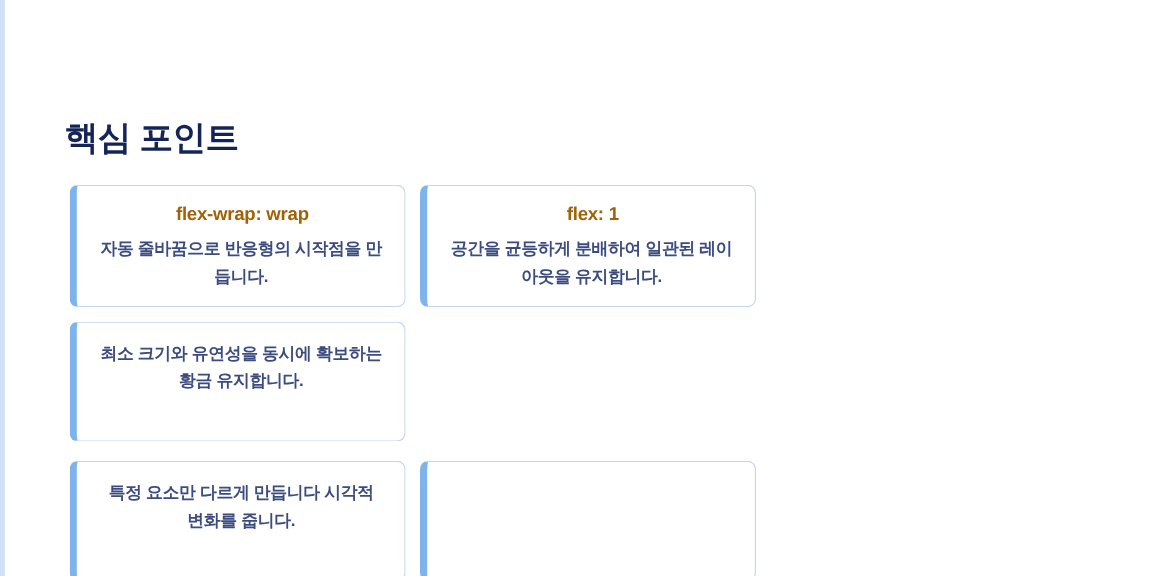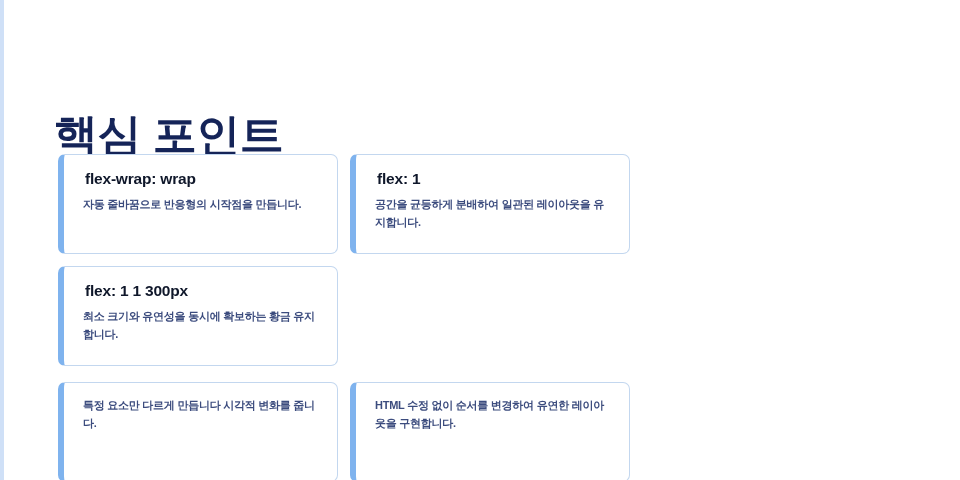--- a/index.html
+++ b/index.html
@@ -23,21 +23,21 @@
     box-sizing: border-box;
     background: #ffffff;
     border-left: 4px solid #cfe0f7;
     overflow: hidden;
   }
 
   #page-title {
     position: absolute;
     left: 50px;
     top: 78px;
-    font-size: 44px;
+    font-size: 28px;
     font-weight: 700;
     letter-spacing: -0.5px;
     color: #152458;
     line-height: 1.25;
     white-space: nowrap;
   }
 
   #cards-area {
     position: absolute;
     left: 54px;
@@ -59,33 +59,35 @@
     background: #ffffff;
     border: 1px solid #c3d7ef;
     border-left: 6px solid #7fb3ee;
     border-radius: 7px;
     padding: 14px 18px 14px 19px;
   }
 
   .card-title {
     font-size: 15.5px;
     font-weight: 700;
-    color: #0f172a;
+    color: #a16207;
     line-height: 1.3;
     margin: 0 0 7px 2px;
     letter-spacing: -0.2px;
+    text-align: center;
   }
 
   .card-desc {
-    font-size: 11px;
+    font-size: 14px;
     font-weight: 600;
     color: #3c4c7e;
     line-height: 1.62;
     margin: 0;
     letter-spacing: -0.25px;
+    text-align: center;
   }
 </style>
 </head>
 <body>
 
 <div id="slide">
 
   <h1 id="page-title">핵심 포인트</h1>
 
   <div id="cards-area">
@@ -96,32 +98,30 @@
         <p class="card-title">flex-wrap: wrap</p>
         <p class="card-desc">자동 줄바꿈으로 반응형의 시작점을 만듭니다.</p>
       </div>
 
       <div class="card">
         <p class="card-title">flex: 1</p>
         <p class="card-desc">공간을 균등하게 분배하여 일관된 레이아웃을 유지합니다.</p>
       </div>
 
       <div class="card">
-        <p class="card-title">flex: 1 1 300px</p>
         <p class="card-desc">최소 크기와 유연성을 동시에 확보하는 황금 유지합니다.</p>
       </div>
 
     </div>
 
     <div class="card-row">
 
       <div class="card">
         <p class="card-desc">특정 요소만 다르게 만듭니다 시각적 변화를 줍니다.</p>
       </div>
 
       <div class="card">
-        <p class="card-desc">HTML 수정 없이 순서를 변경하여 유연한 레이아웃을 구현합니다.</p>
       </div>
 
     </div>
 
   </div>
 </div>
 
 </body></html>

